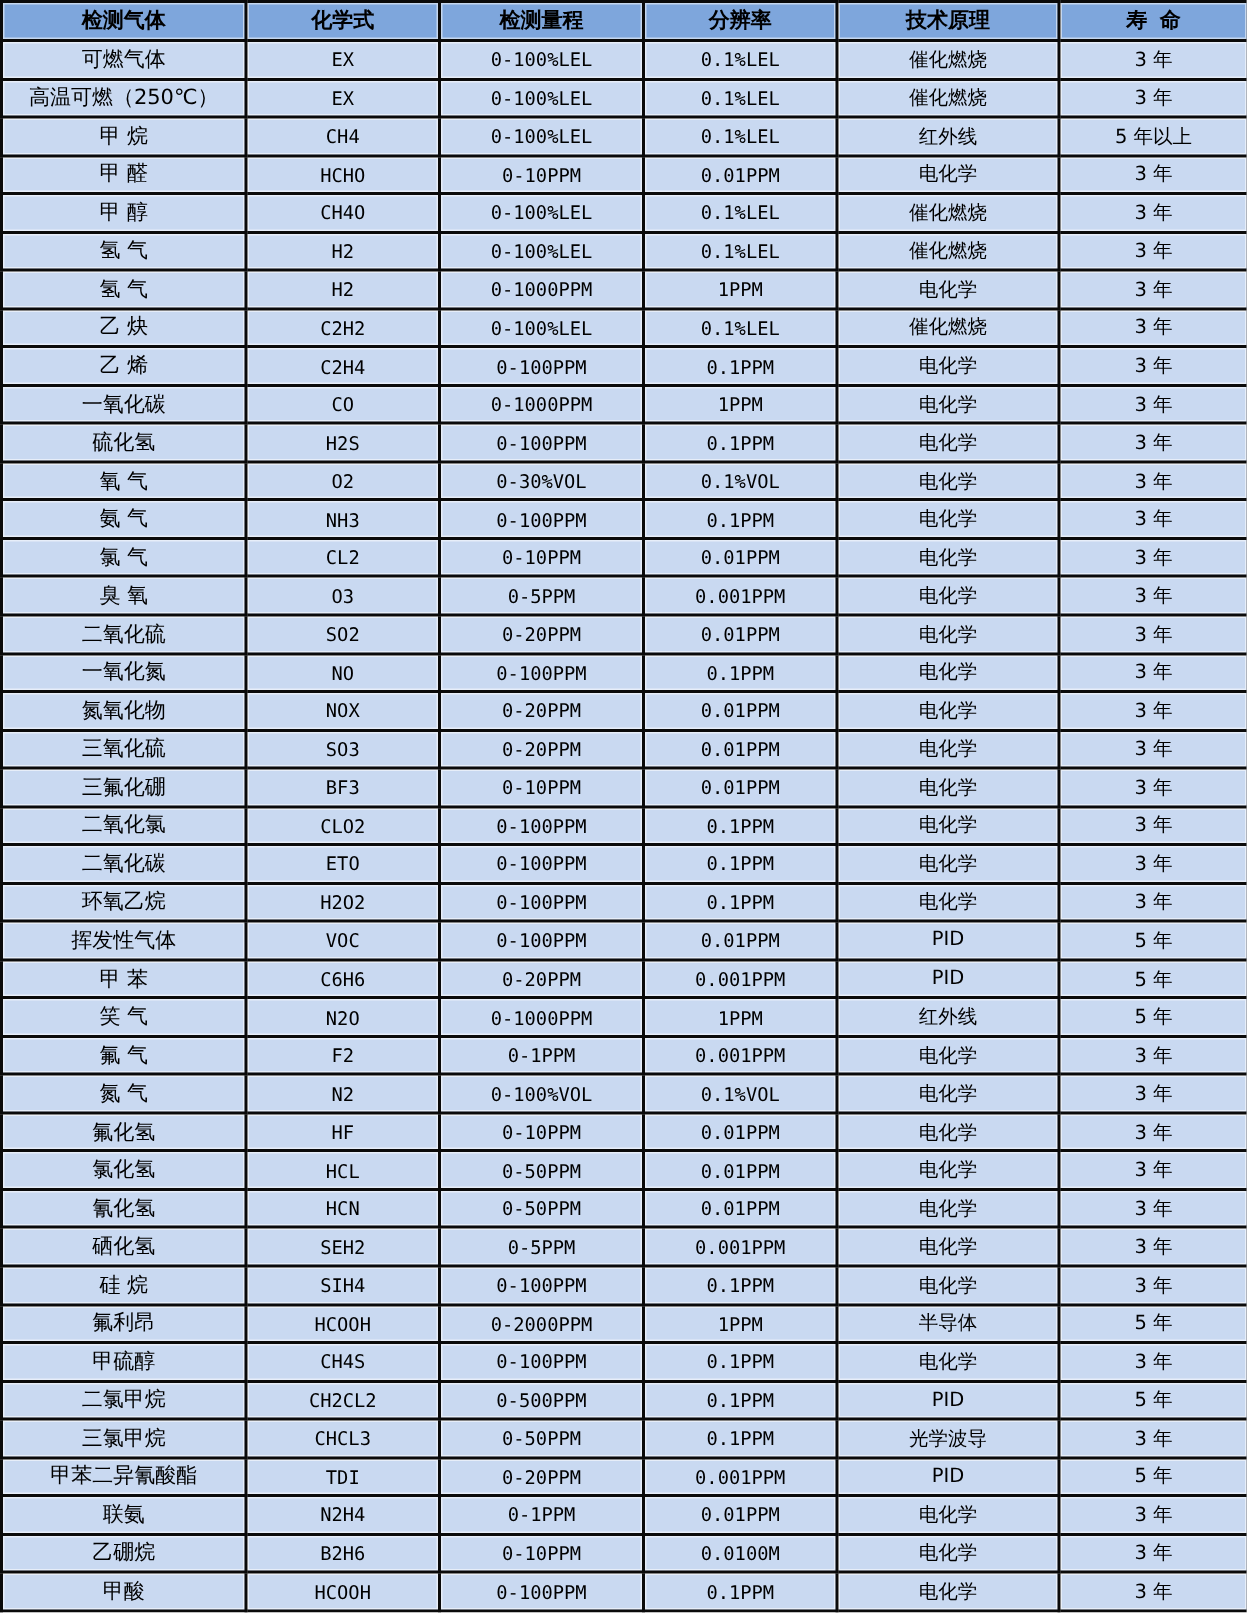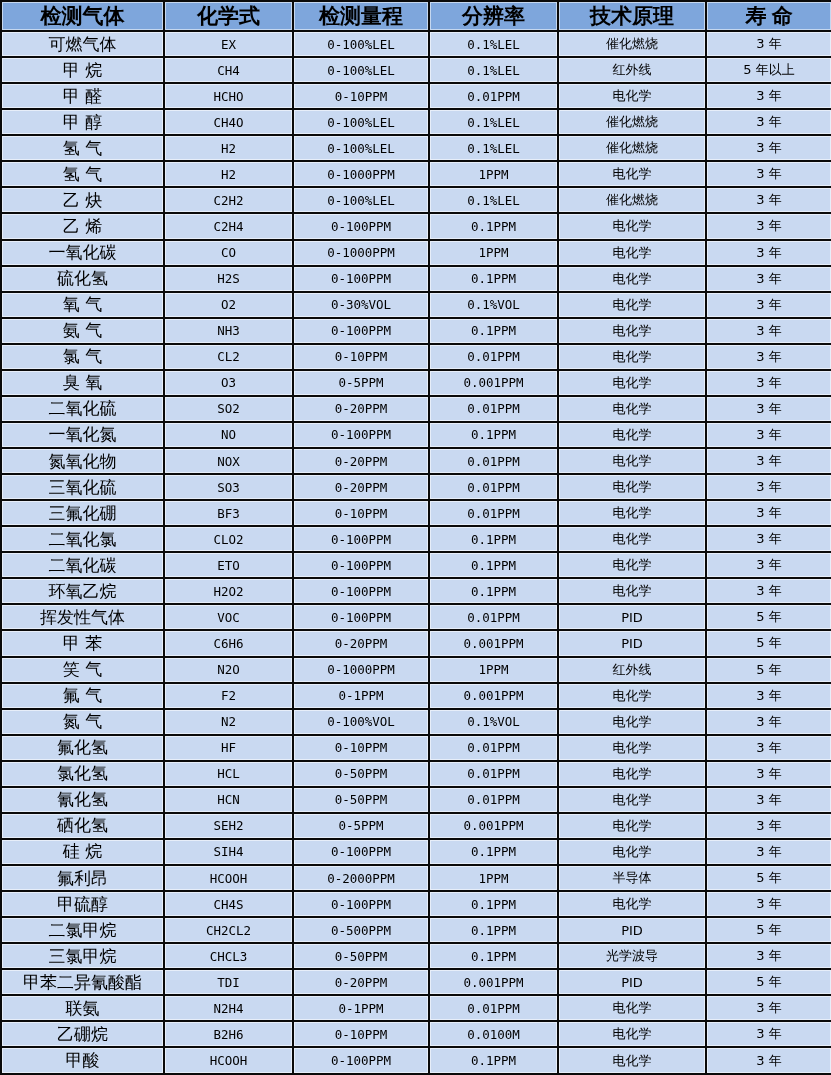--- a/index.html
+++ b/index.html
@@ -24,33 +24,33 @@
     box-shadow: inset 0 0 0 1px rgba(255,255,255,0.55);
     text-align: center;
     vertical-align: middle;
     padding: 0 2px;
     color: #000000;
     overflow: hidden;
     white-space: nowrap;
   }
   .spec-table th {
     background: var(--header-bg, #7ea6dc);
-    font-family: Liberation Serif, serif;
-    font-size: 21px;
+    font-family: Liberation Mono, monospace;
+    font-size: 14px;
     font-weight: bold;
     height: 24px;
   }
   .spec-table td {
     background: var(--row-bg, #c9d9f1);
     font-family: "DejaVu Sans Mono", "DejaVu Sans", "Liberation Sans", sans-serif;
     font-size: 12.5px;
     height: 21px;
   }
   .spec-table td:first-child {
-    font-size: 17px;
+    font-size: 14px;
     font-family: "DejaVu Sans", "Liberation Sans", sans-serif;
   }
   .spec-table td:nth-child(5), .spec-table td:nth-child(6) {
     font-size: 13px;
     font-family: "DejaVu Sans", "Liberation Sans", sans-serif;
   }
 </style>
 </head>
 <body>
 
@@ -76,20 +76,28 @@
   <tbody>
       <tr>
         <td>可燃气体</td>
         <td>EX</td>
         <td>0-100%LEL</td>
         <td>0.1%LEL</td>
         <td>催化燃烧</td>
         <td>3 年</td>
       </tr>
       <tr>
+        <td>高温可燃（250℃）</td>
+        <td>EX</td>
+        <td>0-100%LEL</td>
+        <td>0.1%LEL</td>
+        <td>催化燃烧</td>
+        <td>3 年</td>
+      </tr>
+      <tr>
         <td>甲 烷</td>
         <td>CH4</td>
         <td>0-100%LEL</td>
         <td>0.1%LEL</td>
         <td>红外线</td>
         <td>5 年以上</td>
       </tr>
       <tr>
         <td>甲 醛</td>
         <td>HCHO</td>

